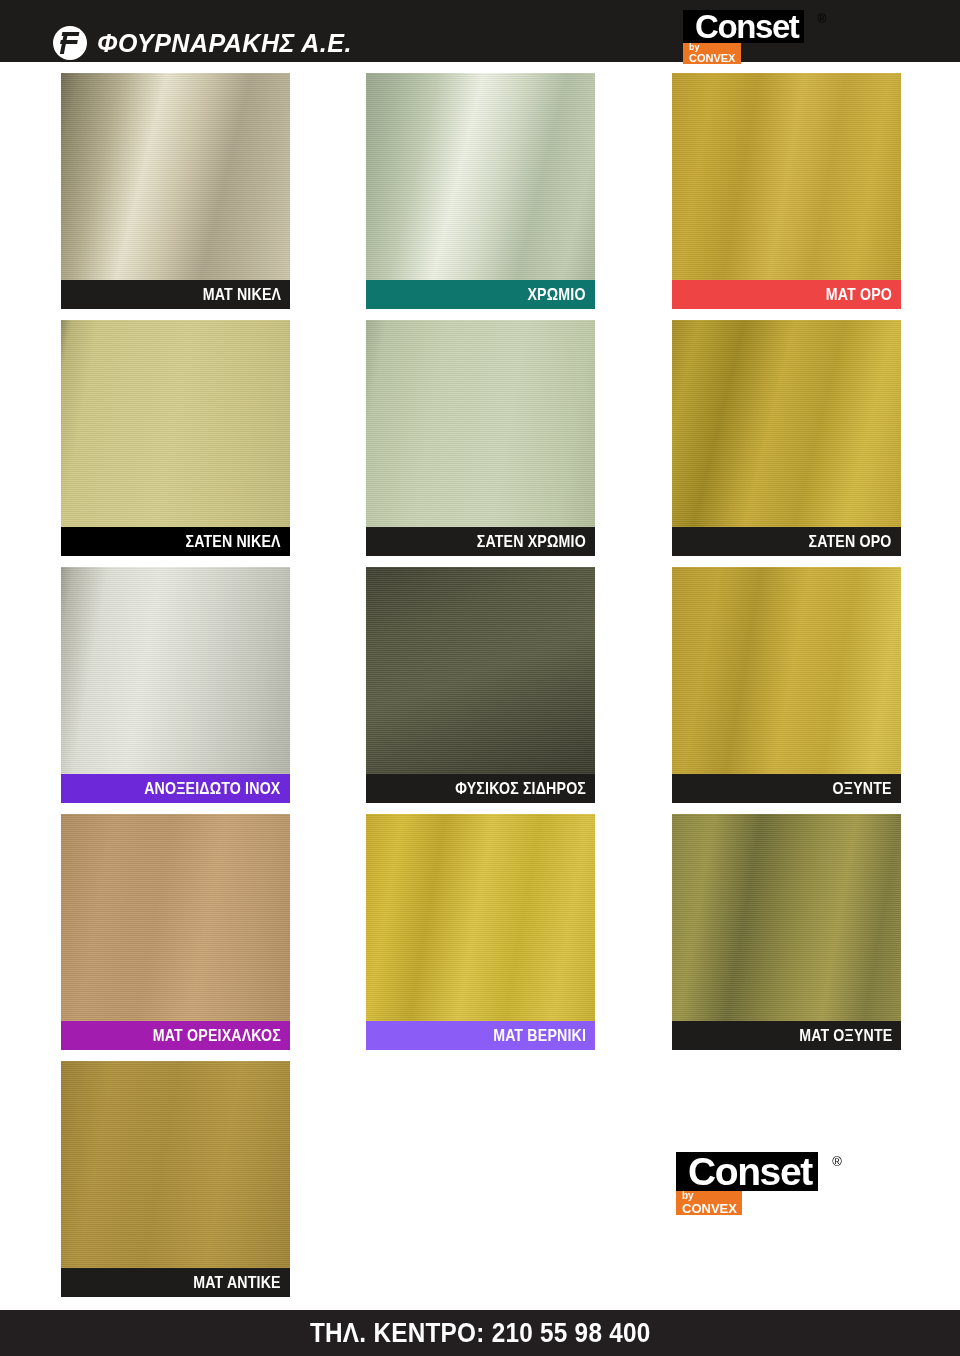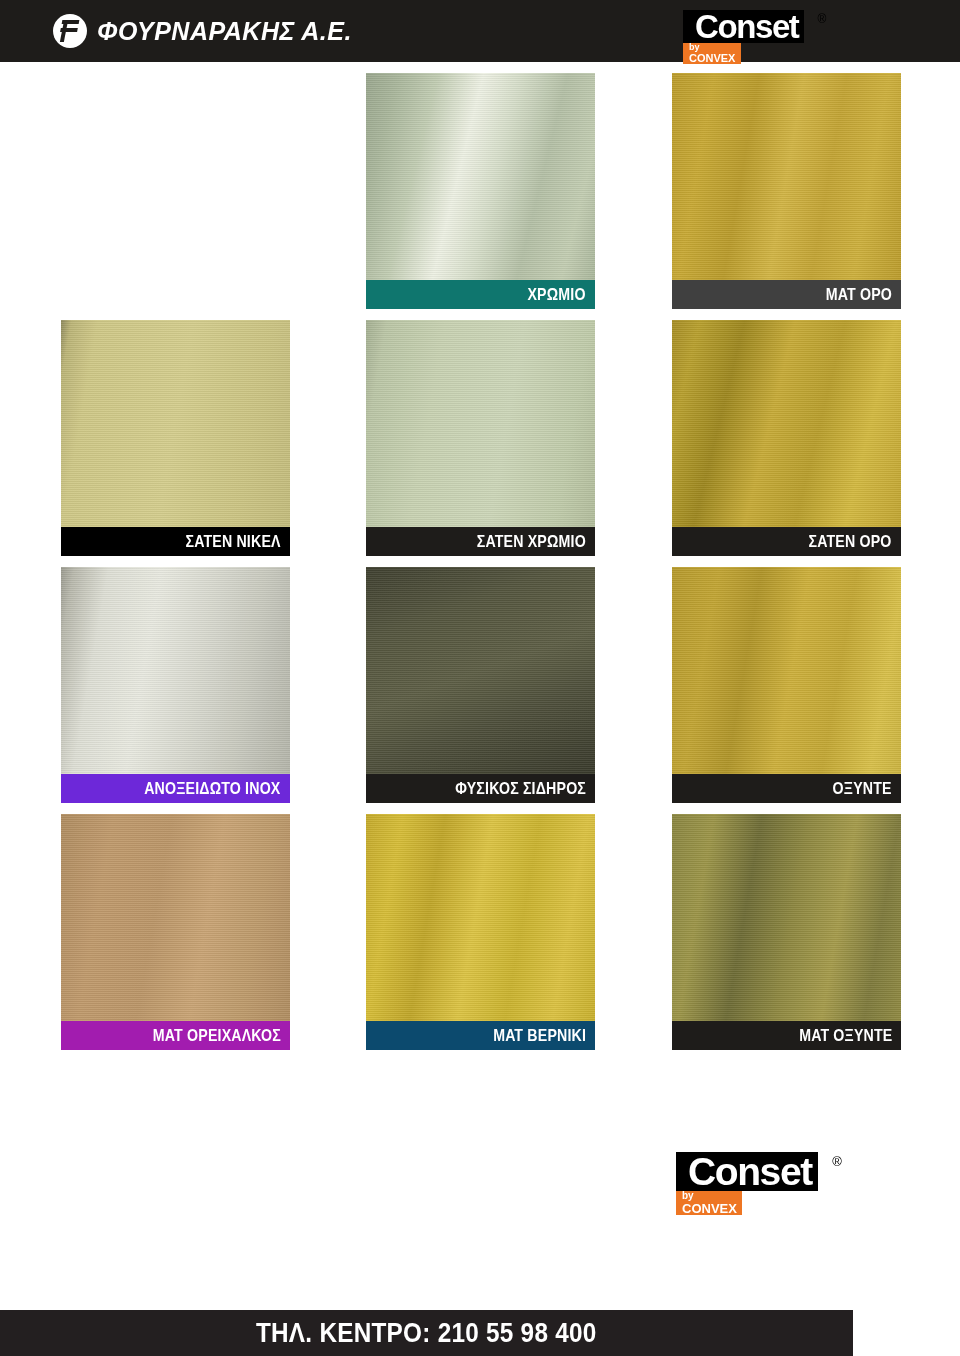--- a/index.html
+++ b/index.html
@@ -20,21 +20,21 @@
     position: absolute;
     left: 0;
     top: 0;
     width: 960px;
     height: 62px;
     background: #1e1c1a;
   }
   #header-left-logo {
     position: absolute;
     left: 53px;
-    top: 12px;
+    top: 24px;
     height: 38px;
     display: flex;
     align-items: center;
     gap: 10px;
   }
   .f-mark {
     width: 34px;
     height: 34px;
     border-radius: 50%;
     background: #ffffff;
@@ -211,21 +211,21 @@
     transform: scaleX(0.86);
     transform-origin: right center;
     font-family: "Liberation Sans", sans-serif;
   }
 
   
   #footer-bar {
     position: absolute;
     left: 0;
     bottom: 0;
-    width: 853px;
+    width: 960px;
     height: 46px;
     background: #231f20;
     display: flex;
     align-items: center;
     justify-content: center;
   }
   #footer-phone {
     color: #ffffff;
     font-size: 27px;
     font-weight: bold;
@@ -252,29 +252,35 @@
       <span class="conset-by">by</span>
       <span class="conset-convex">CONVEX</span>
     </div>
     <span class="conset-reg">®</span>
   </div>
 
 </div>
 
 <div id="swatch-grid">
     <div class="swatch-row" style="top: 0px;">
+      <div class="swatch-cell col0">
+        <div class="swatch-image" style="background: linear-gradient(104deg, rgb(111, 106, 82) 0%, rgb(141, 135, 105) 7%, rgb(181, 174, 142) 22%, rgb(232, 227, 205) 38%, rgb(207, 200, 172) 52%, rgb(172, 164, 138) 68%, rgb(185, 178, 150) 82%, rgb(205, 198, 172) 100%);"></div>
+        <div class="swatch-label" style="background: rgb(30, 28, 26);">
+          <span class="swatch-label-text" style="color: rgb(255, 255, 255);">ΜΑΤ ΝΙΚΕΛ</span>
+        </div>
+      </div>
       <div class="swatch-cell col1">
         <div class="swatch-image" style="background: linear-gradient(104deg, rgb(154, 167, 142) 0%, rgb(170, 183, 156) 12%, rgb(194, 205, 179) 26%, rgb(238, 241, 228) 42%, rgb(213, 221, 200) 56%, rgb(180, 192, 166) 72%, rgb(195, 205, 178) 88%, rgb(170, 183, 156) 100%);"></div>
         <div class="swatch-label" style="background: #0f766e;">
           <span class="swatch-label-text" style="color: rgb(255, 255, 255);">ΧΡΩΜΙΟ</span>
         </div>
       </div>
       <div class="swatch-cell col2">
         <div class="swatch-image" style="background: linear-gradient(100deg, rgb(187, 156, 44) 0%, rgb(200, 169, 53) 16%, rgb(185, 155, 43) 33%, rgb(210, 181, 69) 50%, rgb(195, 164, 52) 66%, rgb(205, 176, 61) 82%, rgb(187, 156, 44) 100%);"></div>
-        <div class="swatch-label" style="background: #404040;">
+        <div class="swatch-label" style="background: #ef4444;">
           <span class="swatch-label-text" style="color: rgb(255, 255, 255);">ΜΑΤ ΟΡΟ</span>
         </div>
       </div>
     </div>
     <div class="swatch-row" style="top: 247px;">
       <div class="swatch-cell col0">
         <div class="swatch-image" style="background: linear-gradient(100deg, rgb(142, 138, 94) 0%, rgb(188, 181, 120) 4%, rgb(207, 200, 135) 14%, rgb(212, 205, 141) 50%, rgb(203, 196, 131) 80%, rgb(195, 188, 124) 100%);"></div>
         <div class="swatch-label" style="background: #000000;">
           <span class="swatch-label-text" style="color: rgb(255, 255, 255);">ΣΑΤΕΝ ΝΙΚΕΛ</span>
         </div>
@@ -314,32 +320,38 @@
     </div>
     <div class="swatch-row" style="top: 741px;">
       <div class="swatch-cell col0">
         <div class="swatch-image" style="background: linear-gradient(100deg, rgb(176, 141, 97) 0%, rgb(192, 154, 108) 20%, rgb(187, 150, 104) 42%, rgb(201, 164, 117) 62%, rgb(189, 154, 107) 82%, rgb(176, 141, 97) 100%);"></div>
         <div class="swatch-label" style="background: #a21caf; margin-top: 36px;">
           <span class="swatch-label-text" style="color: rgb(255, 255, 255);">ΜΑΤ ΟΡΕΙΧΑΛΚΟΣ</span>
         </div>
       </div>
       <div class="swatch-cell col1">
         <div class="swatch-image" style="background: linear-gradient(100deg, rgb(197, 171, 44) 0%, rgb(214, 189, 56) 14%, rgb(192, 166, 41) 30%, rgb(220, 196, 68) 48%, rgb(202, 179, 47) 66%, rgb(219, 194, 66) 84%, rgb(200, 176, 46) 100%);"></div>
-        <div class="swatch-label" style="background: #0c4a6e;">
+        <div class="swatch-label" style="background: #8b5cf6;">
           <span class="swatch-label-text" style="color: rgb(255, 255, 255);">ΜΑΤ ΒΕΡΝΙΚΙ</span>
         </div>
       </div>
       <div class="swatch-cell col2">
         <div class="swatch-image" style="background: linear-gradient(100deg, rgb(138, 134, 65) 0%, rgb(156, 149, 72) 16%, rgb(110, 108, 54) 34%, rgb(141, 135, 64) 52%, rgb(165, 155, 75) 70%, rgb(126, 122, 60) 86%, rgb(144, 138, 66) 100%);"></div>
         <div class="swatch-label" style="background: rgb(30, 28, 26);">
           <span class="swatch-label-text" style="color: rgb(255, 255, 255);">ΜΑΤ ΟΞΥΝΤΕ</span>
         </div>
       </div>
     </div>
     <div class="swatch-row" style="top: 988px;">
+      <div class="swatch-cell col0">
+        <div class="swatch-image" style="background: linear-gradient(100deg, rgb(156, 128, 52) 0%, rgb(176, 146, 61) 20%, rgb(169, 139, 57) 45%, rgb(181, 151, 64) 68%, rgb(160, 132, 54) 100%);"></div>
+        <div class="swatch-label" style="background: rgb(30, 28, 26);">
+          <span class="swatch-label-text" style="color: rgb(255, 255, 255);">ΜΑΤ ΑΝΤΙΚΕ</span>
+        </div>
+      </div>
     </div>
   </div>
 
 <div id="body-conset" class="conset-logo">
   <div class="conset-black" style="background: rgb(0, 0, 0);">
     <span class="conset-word">Conset</span>
   </div>
   <div class="conset-orange" style="background: rgb(238, 118, 35);">
     <span class="conset-by">by</span>
     <span class="conset-convex">CONVEX</span>

